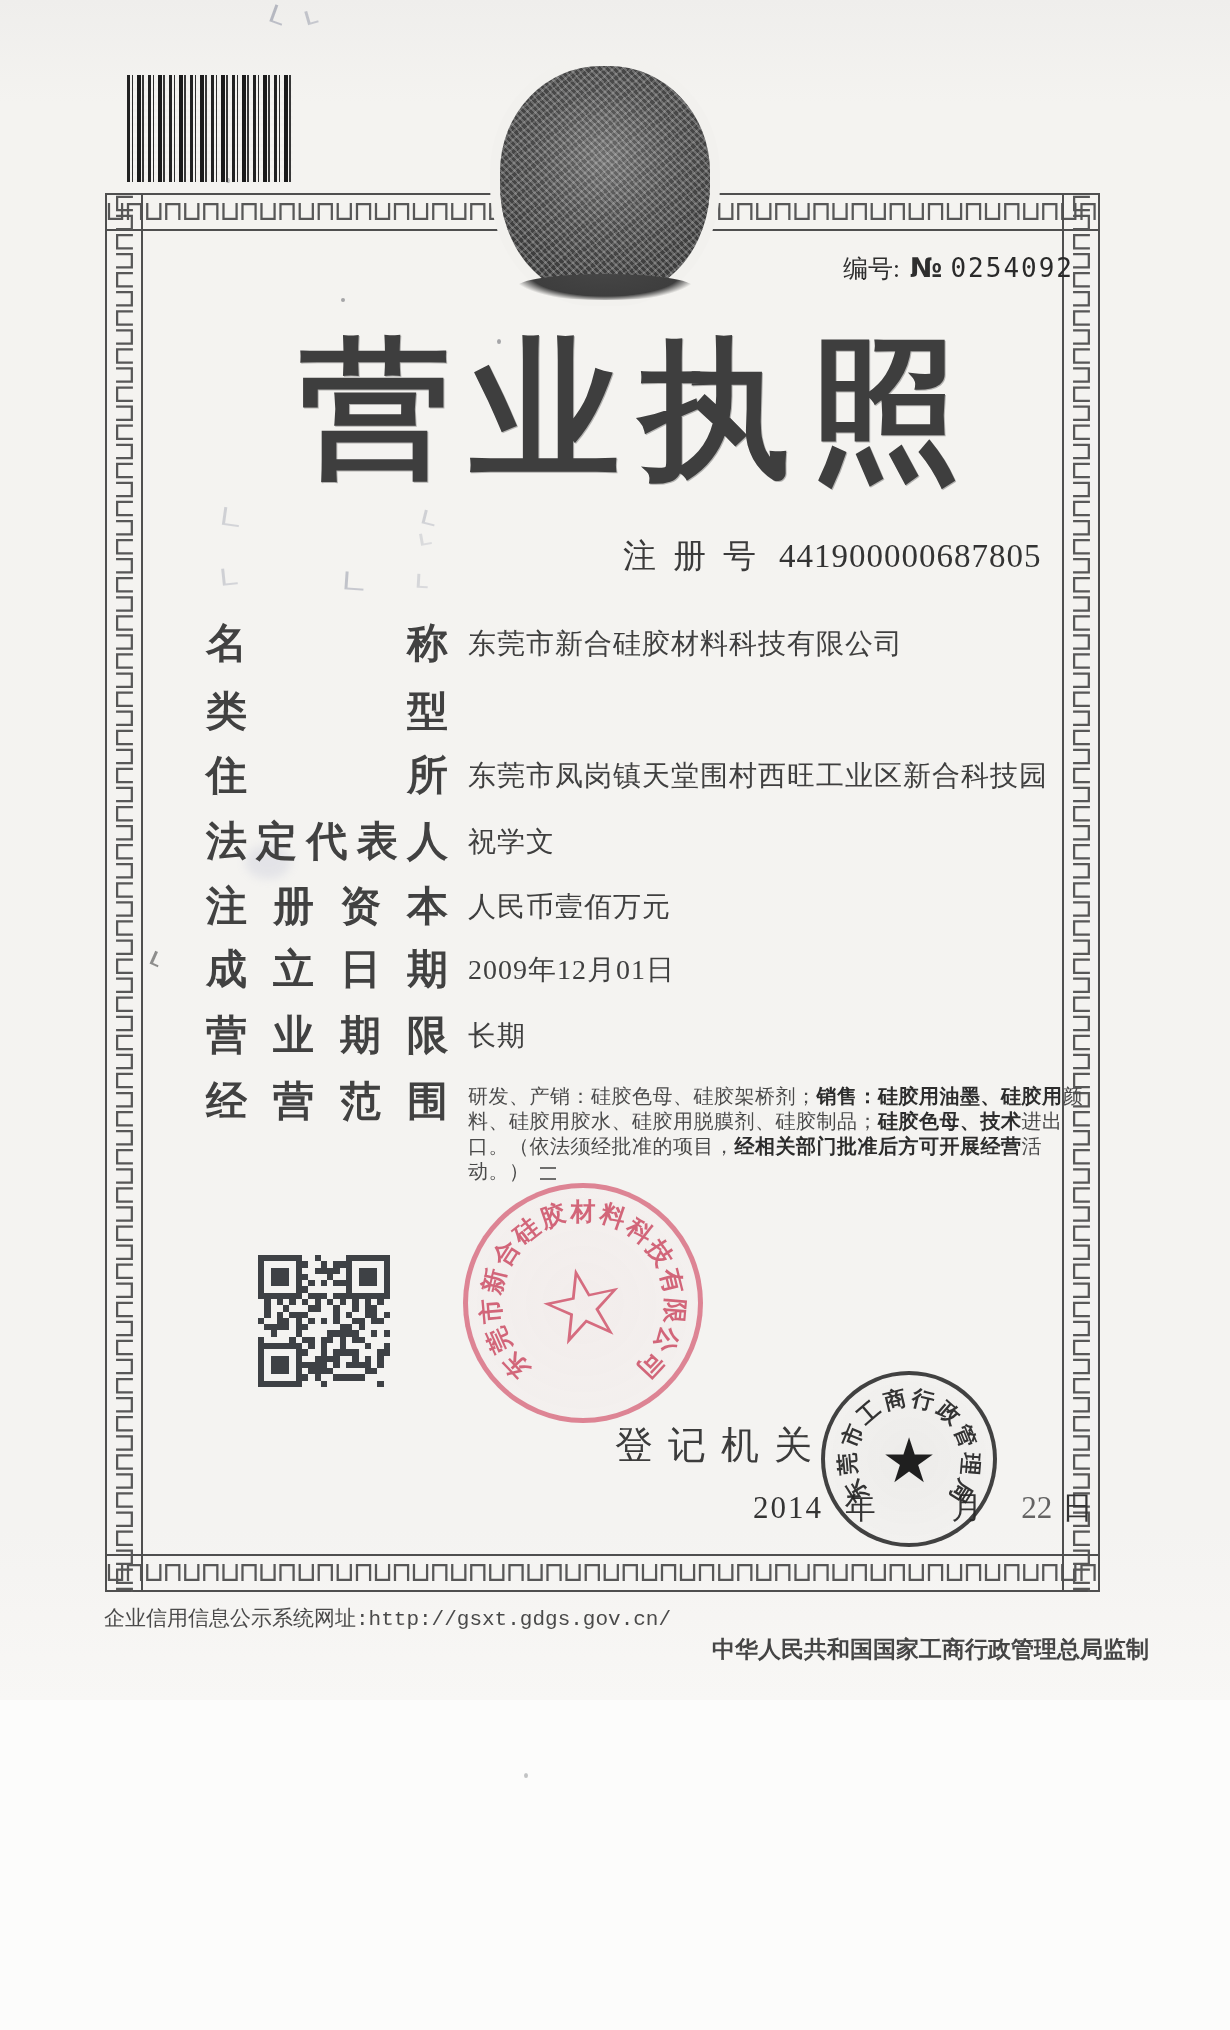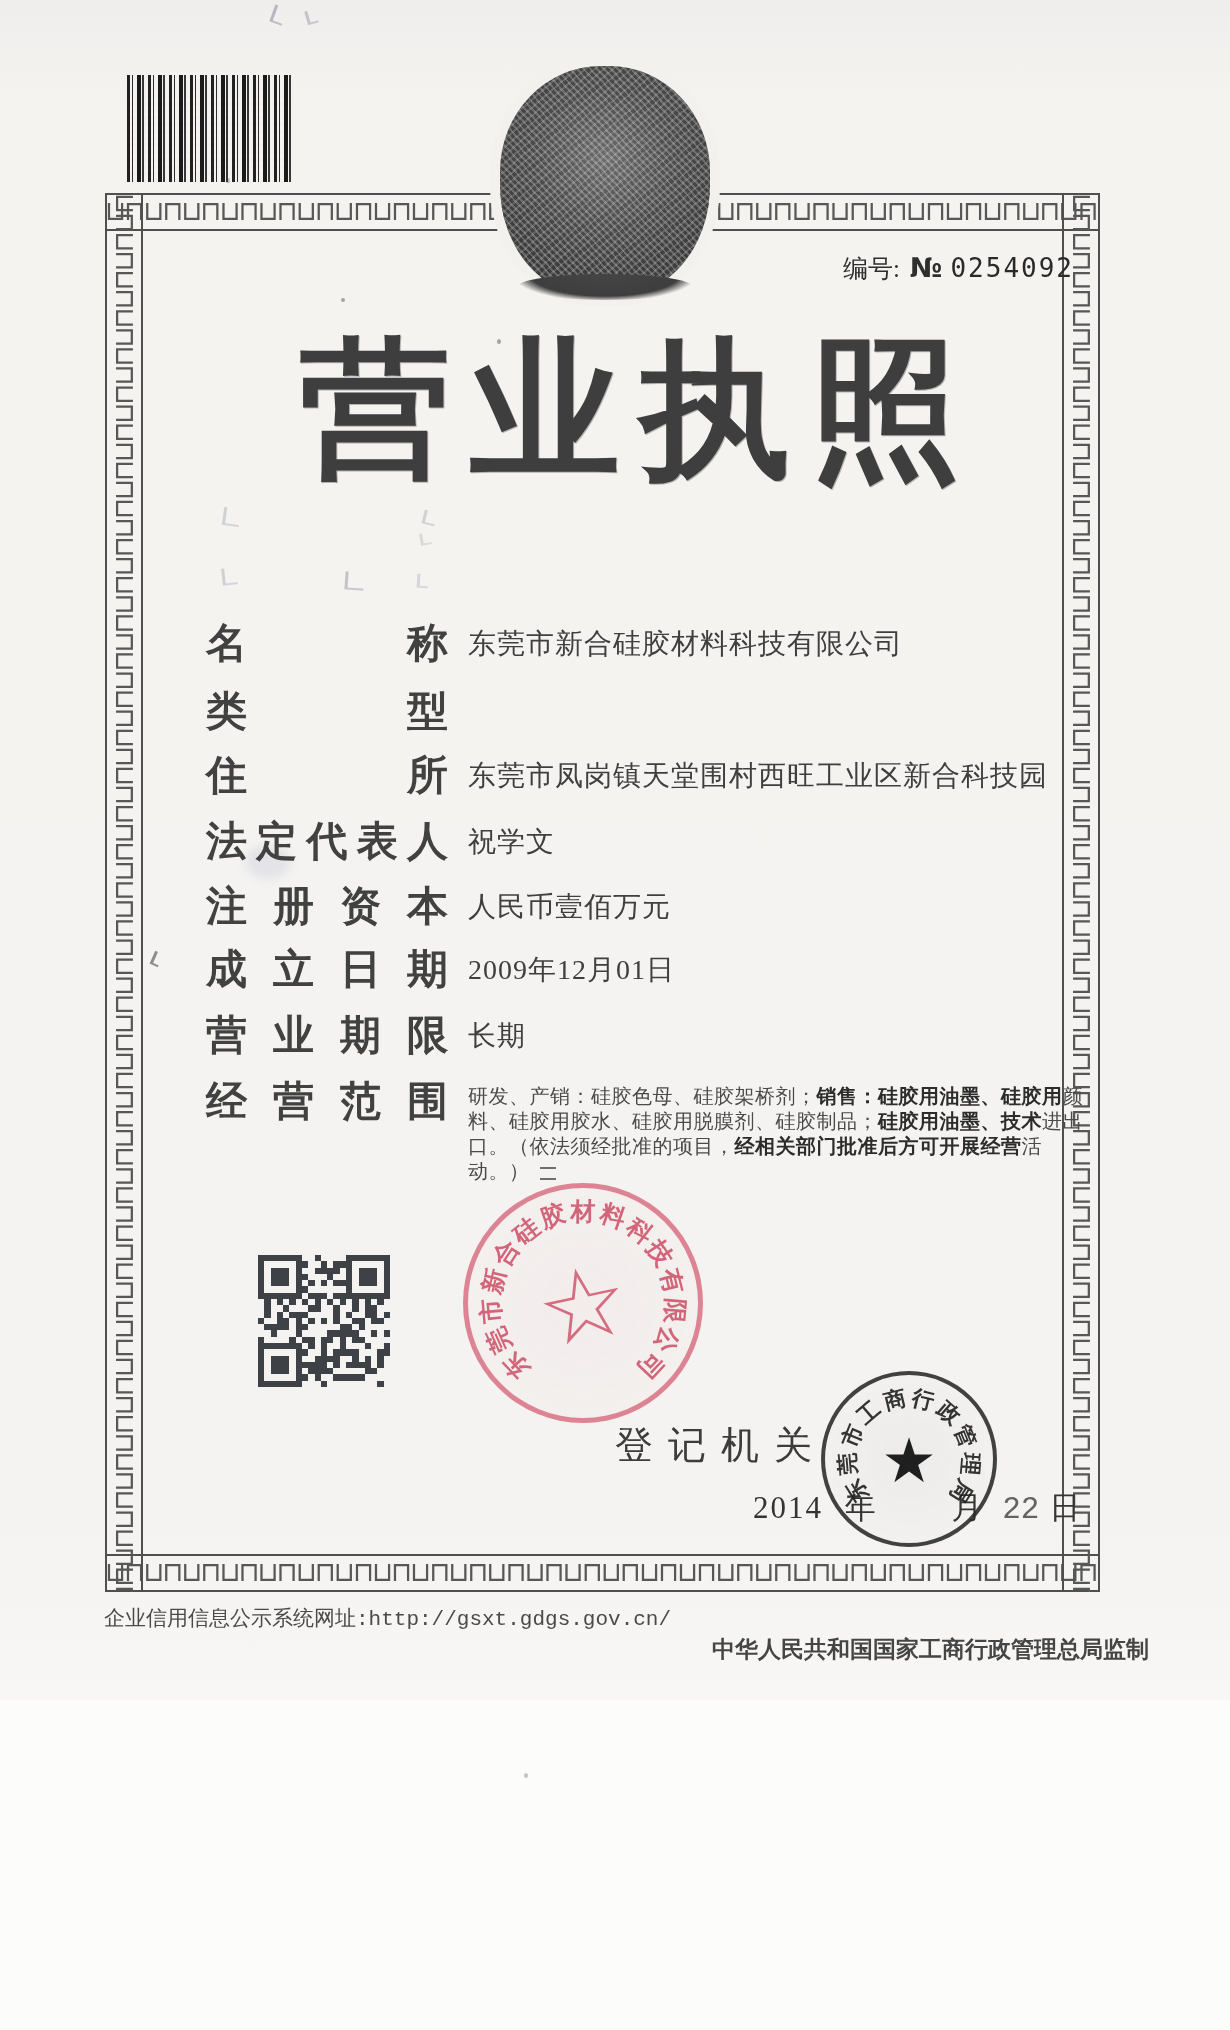--- a/index.html
+++ b/index.html
@@ -71,21 +71,21 @@
   .seal-char-black{position:absolute;font-size:22px;font-weight:bold;color:rgba(35,35,35,.92);
             font-family:"Liberation Serif",serif;}
   
   .registrar{position:absolute;left:615px;top:1420px;z-index:4;font-size:38px;font-weight:normal;
              letter-spacing:15px;color:#3c3c3c;white-space:nowrap;}
   .dateline{position:absolute;left:753px;top:1487px;z-index:4;font-size:31px;color:#343434;white-space:nowrap;}
   .dateline span{display:inline-block;}
   .d-year{letter-spacing:2px;}
   .d-yu{margin-left:14px;}
   .d-mu{margin-left:68px;}
-  .d-day{margin-left:12px;opacity:.75;font-family:Liberation Mono, monospace;}
+  .d-day{margin-left:31px;opacity:.75;}
   .d-du{margin-left:2px;}
   
   .footer-left{position:absolute;left:104px;top:1604px;z-index:2;font-size:21px;color:#4a4a4a;
        font-family:"Liberation Mono","DejaVu Sans Mono",monospace;letter-spacing:0px;white-space:nowrap;}
   .footer-right{position:absolute;left:712px;top:1634px;z-index:2;font-size:23px;color:#454545;
        font-weight:bold;white-space:nowrap;}
   
   .ghost{position:absolute;z-index:1;opacity:.3;border-left:3px solid #7d8396;border-bottom:2px solid #8a8fa2;
          filter:blur(.6px);}
   .smudge{position:absolute;z-index:1;border-radius:50%;background:#9aa0c0;opacity:.18;filter:blur(5px);}
@@ -109,20 +109,23 @@
       <span>编号:</span><span class="nosym">№</span><span class="digits">0254092</span>
     </div>
 
     <div class="title">
         <span>营</span>
         <span>业</span>
         <span>执</span>
         <span>照</span>
       </div>
 
+    <div class="regline">
+      <span class="rlabel">注册号</span><span class="rvalue">441900000687805</span>
+    </div>
 
     <div id="fields">
         <div class="field-row" style="top: 620px;">
           <div class="f-label">
             <span>名</span>
             <span>称</span>
           </div>
           <div class="f-value">东莞市新合硅胶材料科技有限公司</div>
         </div>
         <div class="field-row" style="top: 688px;">
@@ -175,21 +178,21 @@
           </div>
           <div class="f-value">长期</div>
         </div>
         <div class="field-row" style="top: 1078px;">
           <div class="f-label">
             <span>经</span>
             <span>营</span>
             <span>范</span>
             <span>围</span>
           </div>
-          <div class="scope-block"><span>研发、产销：硅胶色母、硅胶架桥剂；</span><b>销售：硅胶用油墨、硅胶用</b><span>颜料、硅胶用胶水、硅胶用脱膜剂、硅胶制品；</span><b>硅胶用油墨、技术</b><span>进出口。（依法须经批准的项目，</span><b>经相关部门批准后方可开展经营</b><span>活动。）</span><span class="scope-artifact"></span></div>
+          <div class="scope-block"><span>研发、产销：硅胶色母、硅胶架桥剂；</span><b>销售：硅胶用油墨、硅胶用</b><span>颜料、硅胶用胶水、硅胶用脱膜剂、硅胶制品；</span><b>硅胶色母、技术</b><span>进出口。（依法须经批准的项目，</span><b>经相关部门批准后方可开展经营</b><span>活动。）</span><span class="scope-artifact"></span></div>
         </div>
       </div>
 
     <div class="qr" id="qr">
         <div class="on"></div>
         <div class="on"></div>
         <div class="on"></div>
         <div class="on"></div>
         <div class="on"></div>
         <div class="on"></div>

